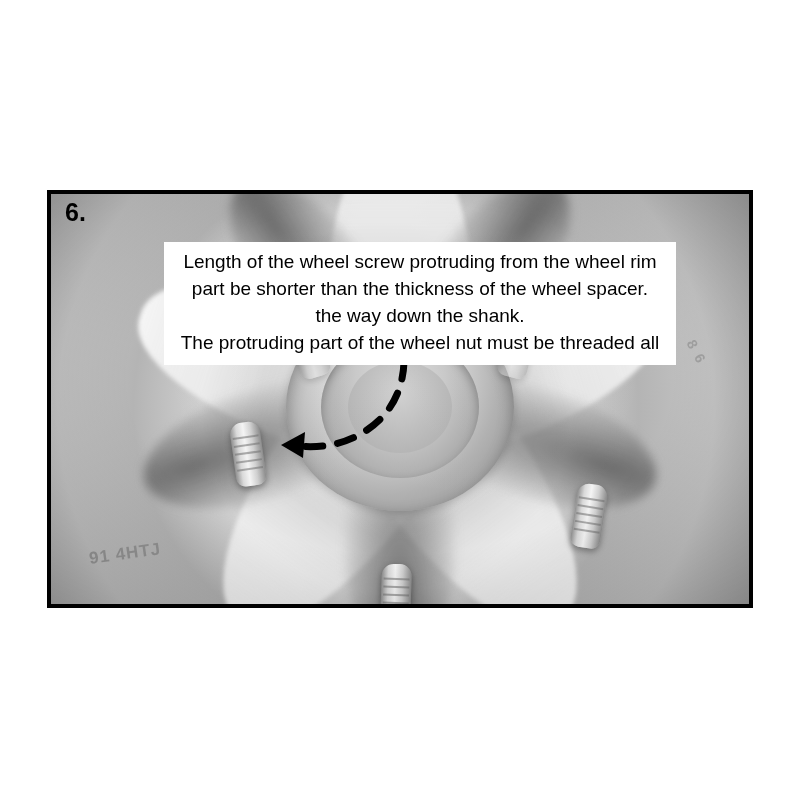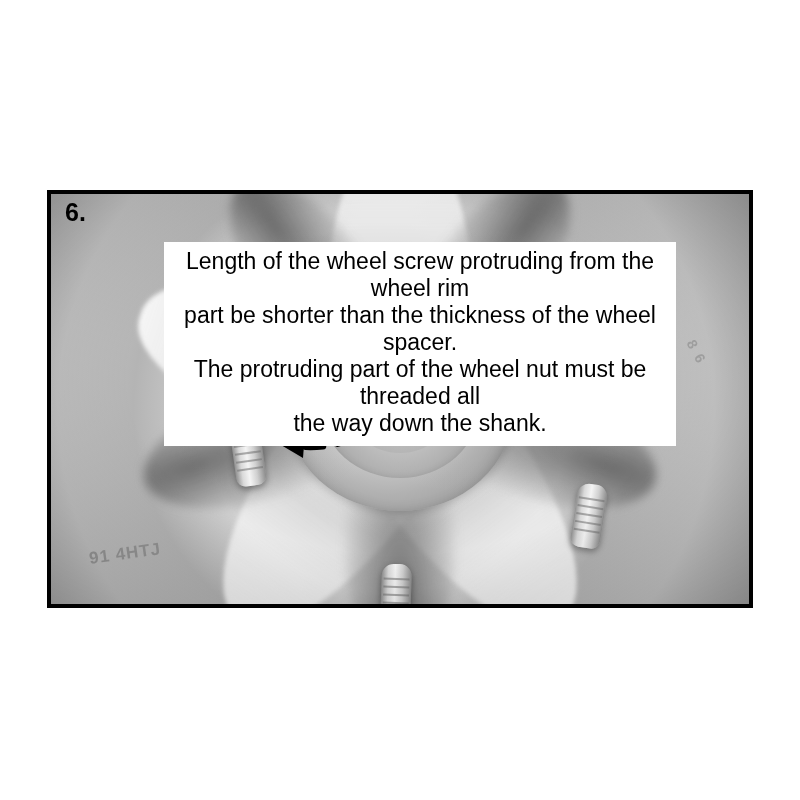--- a/index.html
+++ b/index.html
@@ -182,21 +182,21 @@
   }
 
   
   #caption {
     position: absolute;
     left: 113px;
     top: 48px;
     width: 512px;
     background: #ffffff;
     color: #000000;
-    font-size: 23px;
+    font-size: 19px;
     line-height: 27px;
     text-align: center;
     padding: 6px 8px 9px 8px;
     box-sizing: border-box;
   }
 
   
   #arrow {
     position: absolute;
     left: 0;
@@ -271,18 +271,18 @@
     <svg id="arrow" viewBox="0 0 698 410" preserveAspectRatio="none">
       <path d="M 353 168 C 352 196 340 220 316 236 C 292 252 268 254 246 252" fill="none" stroke="#000000" stroke-width="7" stroke-linecap="round" stroke-dasharray="17 15"></path>
       <polygon points="230,251 254,238 252,264" fill="#000000"></polygon>
     </svg>
 
     <div id="step-number">6.</div>
 
     <div id="caption">
       <div>Length of the wheel screw protruding from the wheel rim</div>
       <div>part be shorter than the thickness of the wheel spacer.</div>
+      <div>the way down the shank.</div>
       <div>The protruding part of the wheel nut must be threaded all</div>
-      <div>the way down the shank.</div>
     </div>
 
   </div>
 </div>
 
 </body></html>

